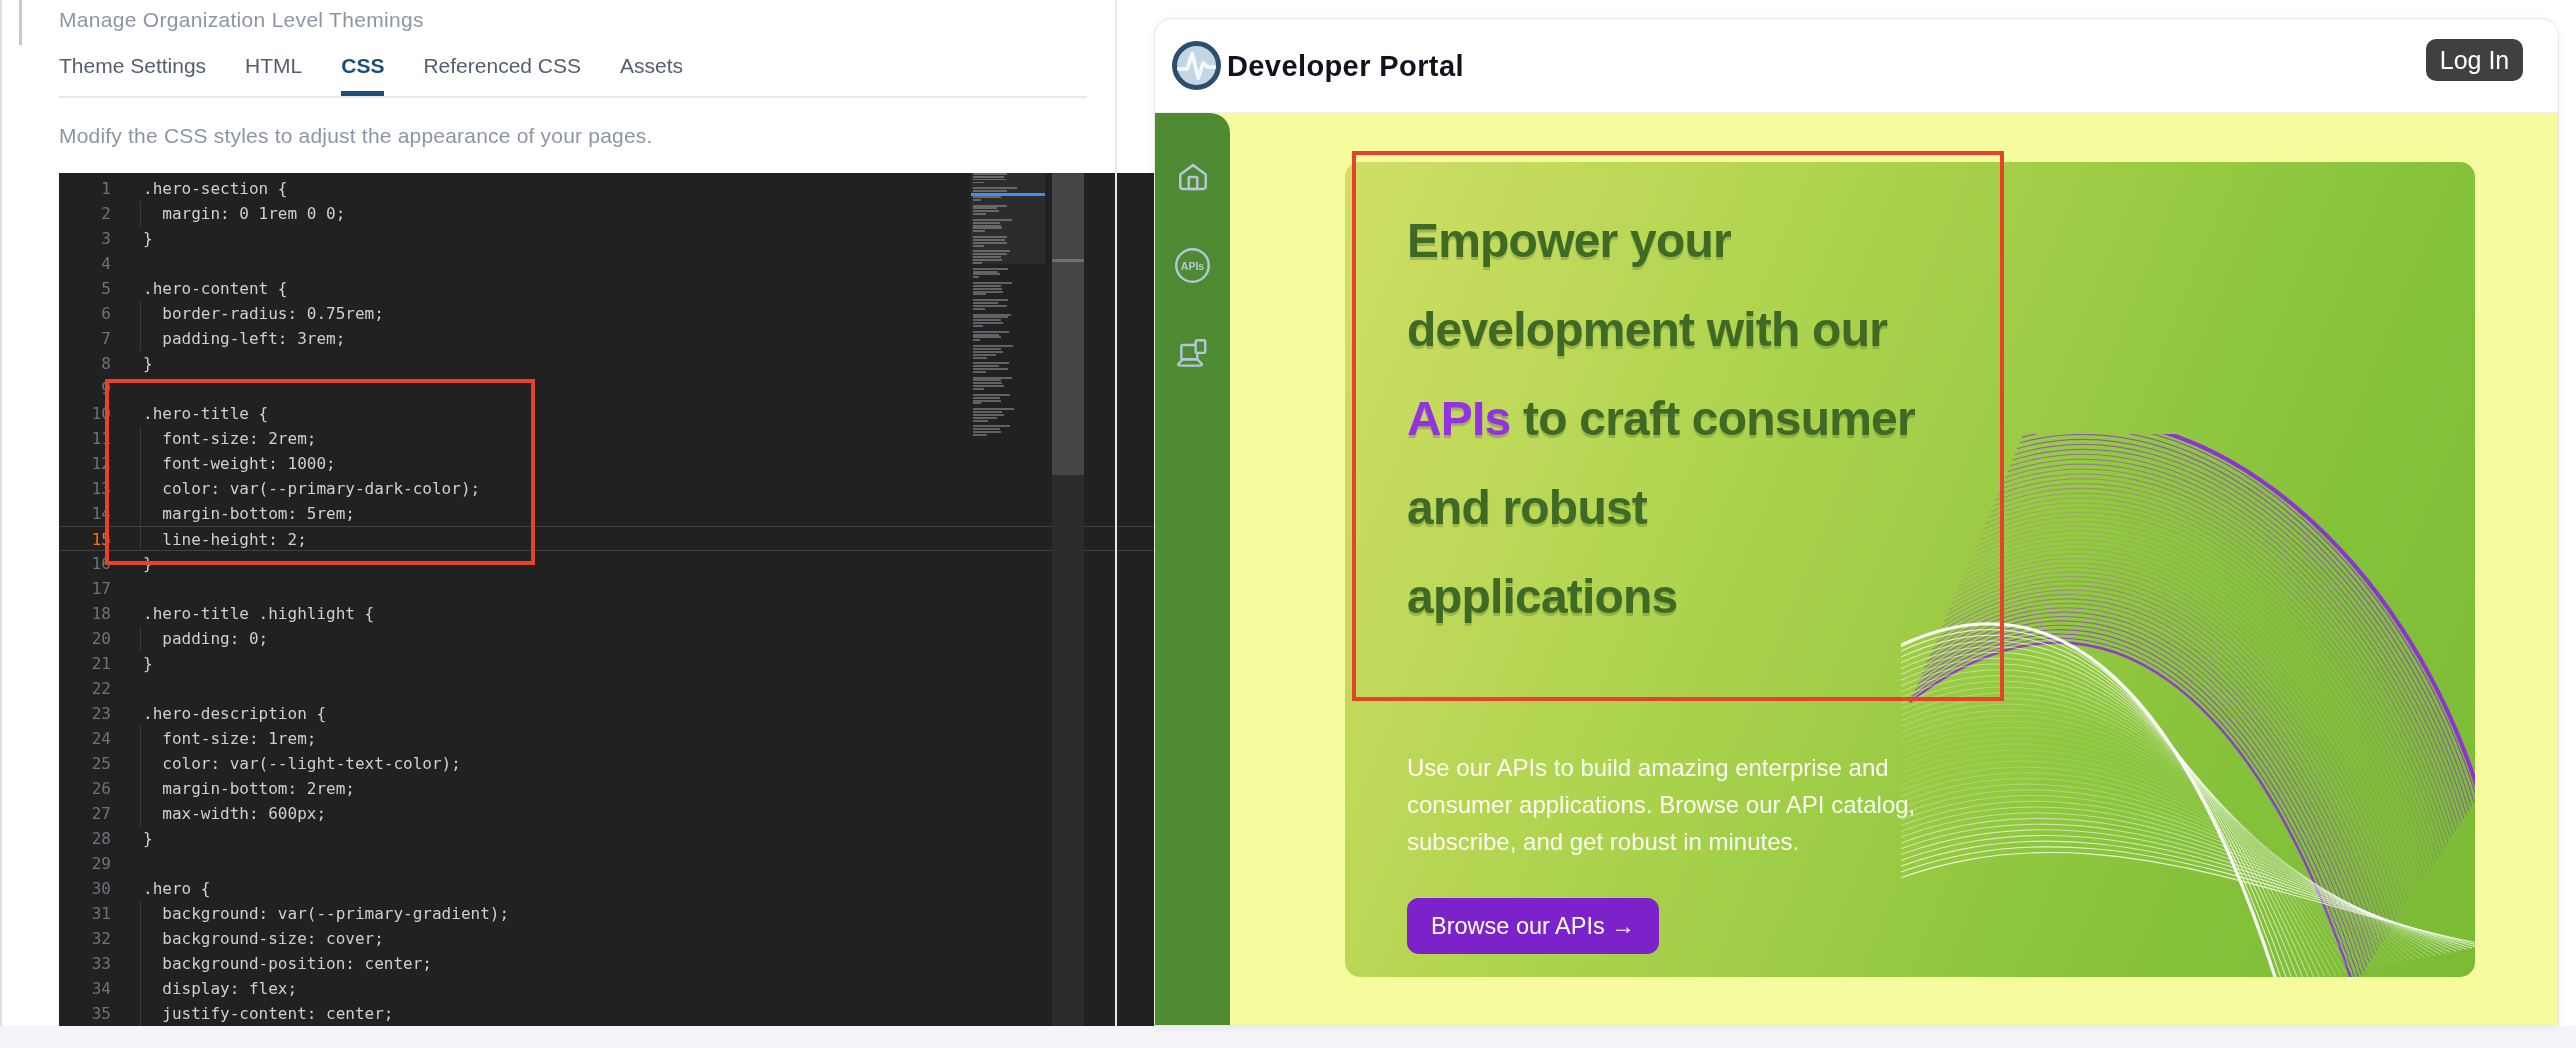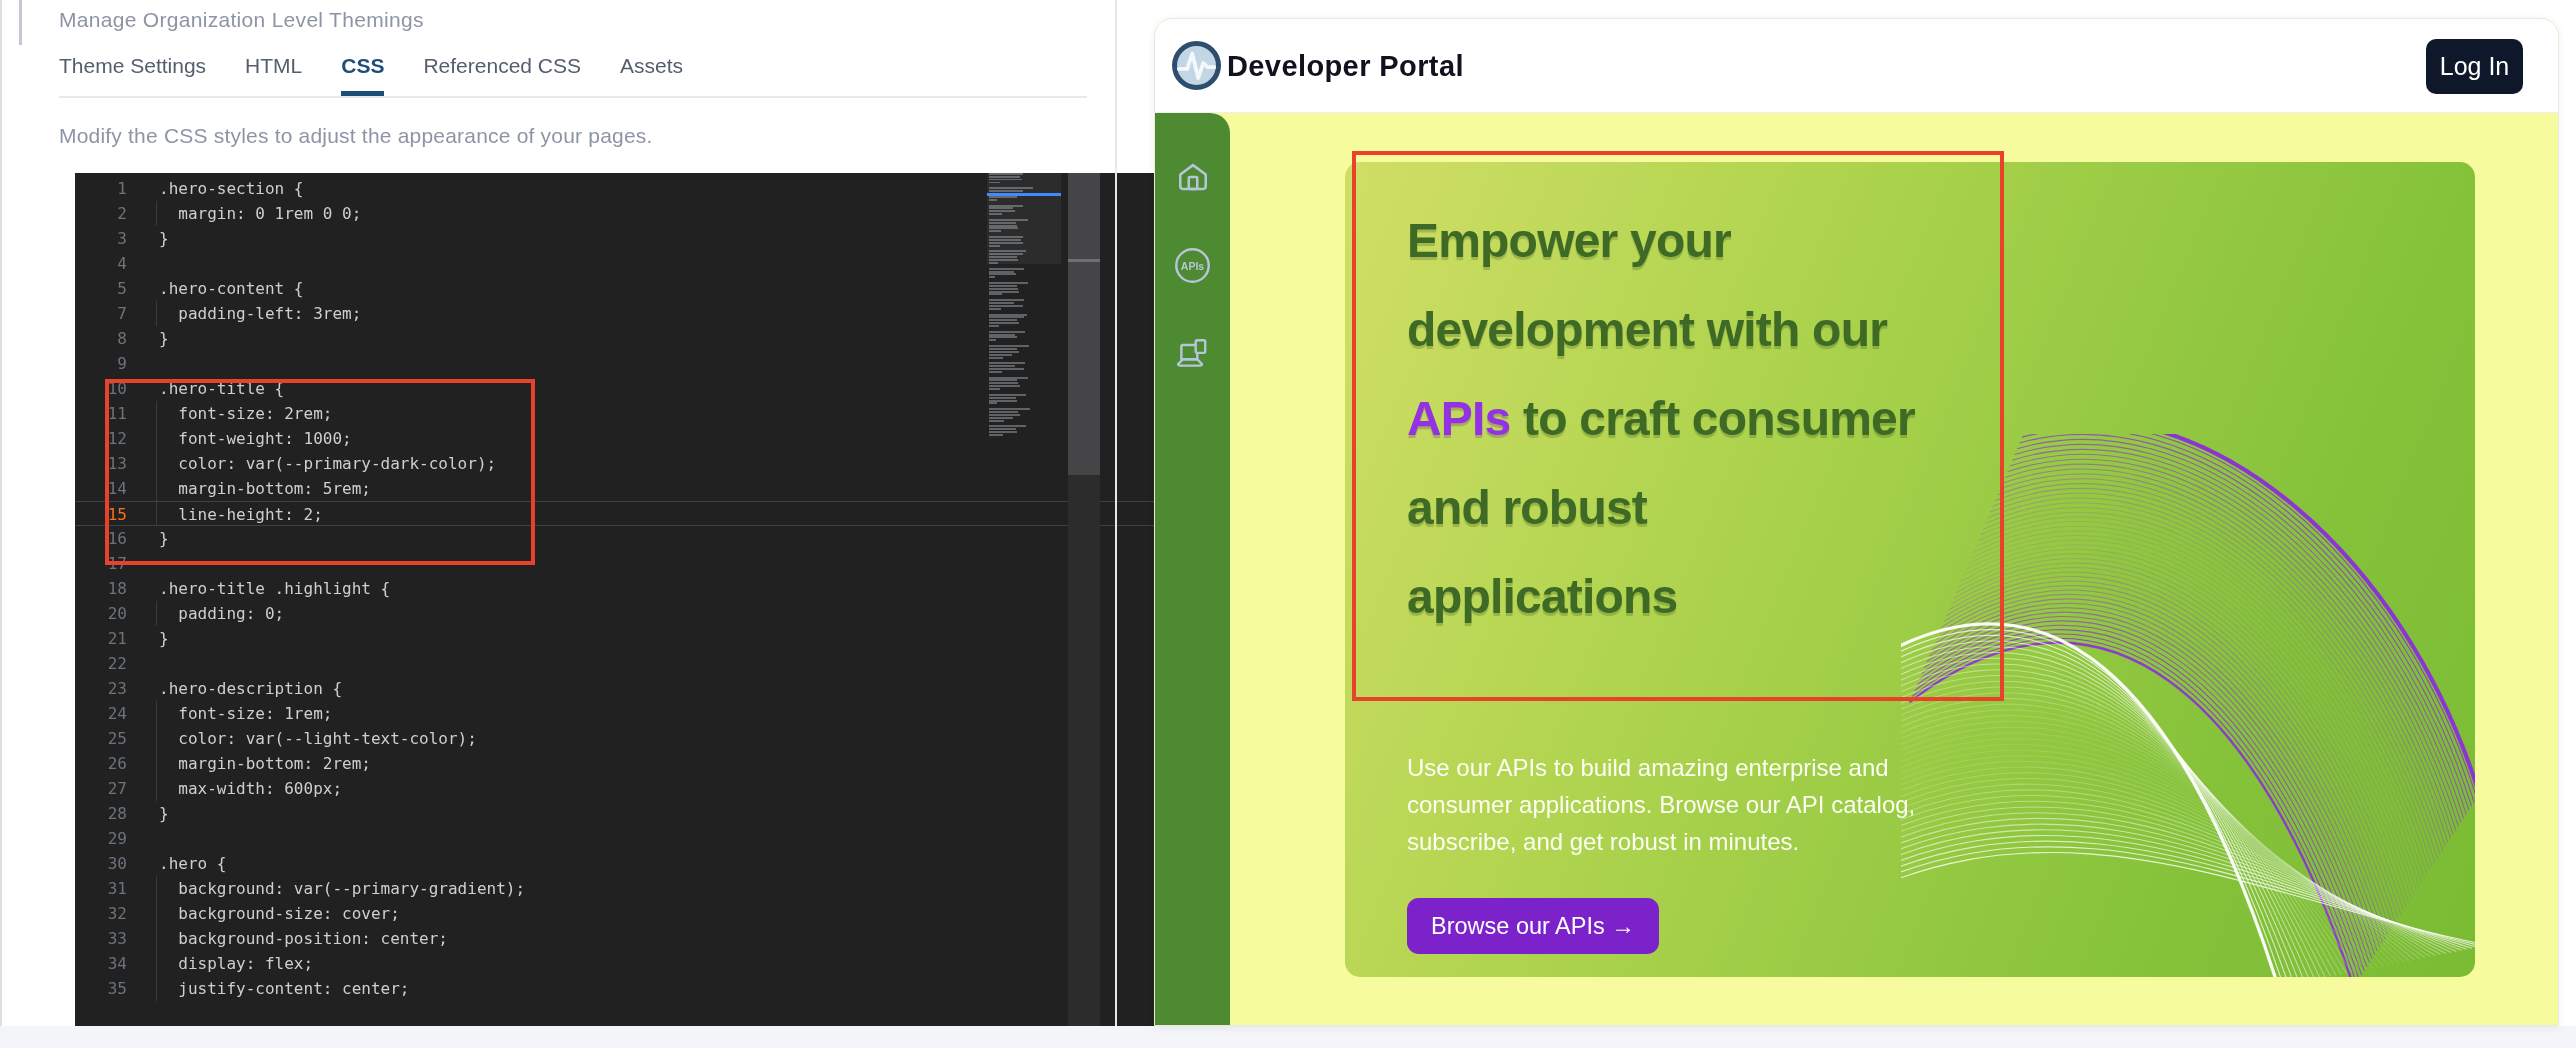--- a/index.html
+++ b/index.html
@@ -12,21 +12,21 @@
   #left-tick { left:19px; top:0; width:2.5px; height:45px; background:#c3c8d1; }
   #lp-title { left:59px; top:8px; font-size:21px; color:#8d95a5; letter-spacing:0.3px; }
   #tabs { left:59px; top:54px; display:flex; gap:39px; }
   .tab { position:relative; font-size:21px; color:#555e6d; cursor:pointer; padding-bottom:17px; }
   .tab.active { color:#1d4e79; font-weight:bold; }
   .tab.active::after { content:""; position:absolute; left:0; right:0; top:37px; height:5px; background:#1d4e79; }
   #tabs-rule { left:59px; top:96px; width:1028px; height:1.7px; background:#e7e9ed; }
   #lp-desc { left:59px; top:124px; font-size:21px; color:#8d95a5; letter-spacing:0.2px; }
 
   
-  #editor { left:75px; top:173px; width:1200px; height:855px; background:#212121; overflow:hidden;text-decoration:underline; }
+  #editor { left:59px; top:173px; width:1200px; height:855px; background:#212121; overflow:hidden;text-decoration:underline; }
   #rows { position:absolute; left:0; top:3.4px; right:0; }
   .row { position:relative; height:25px; line-height:25px; white-space:pre;
          font-family:"DejaVu Sans Mono", monospace; font-size:16px; }
   .row .num { display:inline-block; width:52px; text-align:right; color:#6d737b; }
   .row .code { display:inline-block; margin-left:32px; color:#cfcfcf; }
   .row .guide { position:absolute; left:81px; top:0; bottom:0; border-left:0.8px solid #3a3a3a; }
   .row.current { border-top:1.3px solid #414145; border-bottom:1.3px solid #414145; }
   .row.current .num { color:#f97316; }
   #minimap { left:912px; top:0px; width:74px; height:267px; }
   .mm-mark { position:absolute; left:1.7px; height:1.7px; background:#a0a5ab; opacity:.5; }
@@ -45,21 +45,21 @@
 
   
   #card { left:1154px; top:18.4px; width:1405px; height:1008px; background:#f6fb9d;
           border:1.7px solid #e8eadb; border-radius:18.4px 18.4px 0 0; overflow:hidden;
           box-shadow:0 1.7px 8.4px rgba(0,0,0,.06); }
   #card-header { position:absolute; left:0; top:0; width:100%; height:94px; background:#ffffff;
                  border-bottom:1.7px solid #efefef; }
   #logo { position:absolute; left:17px; top:22px; width:49px; height:49px; }
   #brand { position:absolute; left:72px; top:0; height:94px; display:flex; align-items:center;
            font-size:29px; font-weight:600; color:#12121f; letter-spacing:0.4px; }
-  #login-btn { position:absolute; left:1271px; top:20px; width:97px; height:55px; background:#0f172a;
+  #login-btn { position:absolute; left:1271px; top:20px; width:97px; height:42px; background:#404040;
                border:none; border-radius:10px; color:#ffffff; font-size:25px;
                font-family:"Liberation Sans", sans-serif; cursor:pointer; }
   #pv-sidebar { position:absolute; left:0; top:94px; width:75px; height:914px; background:#4e8a31;
                 border-radius:0 20px 0 0; display:flex; flex-direction:column; align-items:center;
                 padding-top:44px; gap:50px; }
   .side-icon { width:39px; height:39px; display:flex; align-items:center; justify-content:center; cursor:pointer; }
 
   #hero { position:absolute; left:190px; top:112px; width:1130px; height:815px; border-radius:15px;
           background:linear-gradient(112deg,#d0de66 0%,#b3d551 30%,#9acb44 55%,#84c23a 78%,#7bbb34 100%);
           overflow:hidden;margin-top:31px; }
@@ -93,20 +93,21 @@
 
 <div class="abs" id="lp-desc">Modify the CSS styles to adjust the appearance of your pages.</div>
 
 <div class="abs" id="editor">
   <div id="rows">
       <div class="row"><span class="num">1</span><span class="code">.hero-section {</span></div>
       <div class="row"><span class="num">2</span><span class="code">  margin: 0 1rem 0 0;</span><span class="guide"></span></div>
       <div class="row"><span class="num">3</span><span class="code">}</span></div>
       <div class="row"><span class="num">4</span><span class="code"></span></div>
       <div class="row"><span class="num">5</span><span class="code">.hero-content {</span></div>
+      <div class="row"><span class="num">6</span><span class="code">  border-radius: 0.75rem;</span><span class="guide"></span></div>
       <div class="row"><span class="num">7</span><span class="code">  padding-left: 3rem;</span><span class="guide"></span></div>
       <div class="row"><span class="num">8</span><span class="code">}</span></div>
       <div class="row"><span class="num">9</span><span class="code"></span></div>
       <div class="row"><span class="num">10</span><span class="code">.hero-title {</span></div>
       <div class="row"><span class="num">11</span><span class="code">  font-size: 2rem;</span><span class="guide"></span></div>
       <div class="row"><span class="num">12</span><span class="code">  font-weight: 1000;</span><span class="guide"></span></div>
       <div class="row"><span class="num">13</span><span class="code">  color: var(--primary-dark-color);</span><span class="guide"></span></div>
       <div class="row"><span class="num">14</span><span class="code">  margin-bottom: 5rem;</span><span class="guide"></span></div>
       <div class="row current"><span class="num">15</span><span class="code">  line-height: 2;</span><span class="guide"></span></div>
       <div class="row"><span class="num">16</span><span class="code">}</span></div>

